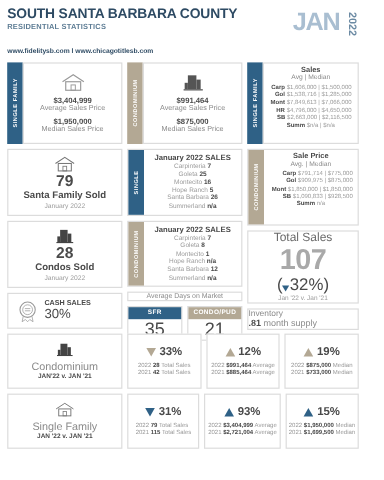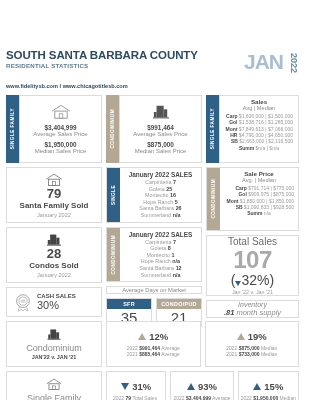--- a/index.html
+++ b/index.html
@@ -7,21 +7,21 @@
     width:305px;height:400px;
     background:#ffffff;
     font-family:"Liberation Sans", sans-serif;
     color:#4a4a4a;
     overflow:hidden;
     position:relative;
   }
   .page{position:relative;width:305px;height:400px;box-sizing:border-box;padding:0 6px;}
 
   
-  .header{position:relative;height:52px;margin-top:43px;}
+  .header{position:relative;height:52px;}
   .h-title{font-size:11.5px;font-weight:bold;color:#2d4a63;letter-spacing:-0.1px;line-height:12px;padding-top:6px;}
   .h-sub{font-size:6.2px;font-weight:bold;color:#5d7c94;letter-spacing:0.2px;margin-top:1px;}
   .h-url{font-size:5.6px;font-weight:bold;color:#2d4a63;margin-top:14px;}
   .h-month{position:absolute;right:16px;top:4px;font-size:21px;font-weight:bold;color:#a9bed1;letter-spacing:-1px;line-height:30px;}
   .h-year{position:absolute;right:1px;top:10px;font-size:9px;font-weight:bold;color:#6b8aa3;
      writing-mode:vertical-rl;letter-spacing:0px;line-height:9px;}
 
   
   .row1{display:flex;gap:4px;height:68px;}
   .col-left{width:96px;display:flex;}
@@ -76,21 +76,21 @@
   .dom-h{font-size:5.4px;font-weight:bold;color:#fff;text-align:center;padding:2px 0;letter-spacing:0.3px;}
   .dom-h.blue{background:#2f6186;}
   .dom-h.tan{background:#b3a894;}
   .dom-v{flex:1;display:flex;align-items:center;justify-content:center;font-size:15px;color:#4a4a4a;}
 
   .totalbox{flex:1;border:1px solid #dcdcdc;display:flex;flex-direction:column;align-items:center;justify-content:center;background:#fff;}
   .tot-lbl{font-size:10px;color:#6a6a6a;}
   .tot-num{font-size:24px;font-weight:bold;color:#a9a9a9;line-height:25px;letter-spacing:-0.5px;}
   .tot-chg{font-size:14px;color:#4a4a4a;}
   .tot-note{font-size:5.4px;color:#9a9a9a;margin-top:1px;}
-  .invbox{height:32px;border:1px solid #dcdcdc;display:flex;flex-direction:column;align-items:center;justify-content:center;background:#fff;box-sizing:border-box;font-style:italic;}
+  .invbox{height:32px;border:1px solid #dcdcdc;display:flex;flex-direction:column;justify-content:center;background:#fff;box-sizing:border-box;}
   .inv-lbl{font-size:7px;color:#8a8a8a;}
   .inv-val{font-size:7.5px;color:#8a8a8a;}
   .inv-val b{color:#4a4a4a;}
 
   
   .cmprow{display:flex;gap:4px;margin-top:4px;height:46px;}
   .cmp-label{width:96px;border:1px solid #dcdcdc;display:flex;flex-direction:column;align-items:center;justify-content:center;background:#fff;box-sizing:border-box;}
   .cmp-l-t{font-size:9px;color:#8a8a8a;margin-top:2px;}
   .cmp-l-s{font-size:5.4px;font-weight:bold;color:#4a4a4a;margin-top:1px;}
   .cmp-cell{flex:1;border:1px solid #dcdcdc;display:flex;flex-direction:column;align-items:center;justify-content:center;background:#fff;box-sizing:border-box;padding:2px;}
@@ -304,20 +304,30 @@
       <svg width="18" height="13" viewBox="0 0 24 18">
         <rect x="7" y="2" width="8" height="13" fill="#444"></rect>
         <rect x="15" y="6" width="4" height="9" fill="#444"></rect>
         <rect x="4" y="9" width="3" height="6" fill="#444"></rect>
         <rect x="3" y="15" width="18" height="1.2" fill="#444"></rect>
       </svg>
       <div class="cmp-l-t">Condominium</div>
       <div class="cmp-l-s">JAN'22 v. JAN '21</div>
     </div>
 
+    <div class="cmp-cell">
+      <div class="cmp-top">
+        <span class="arrow arr-dn-tan"></span>
+        <span class="cmp-pct">33%</span>
+      </div>
+      <div class="cmp-lines">
+        <div class="cmp-line"><span>2022</span> <b>28</b> <span>Total Sales</span></div>
+        <div class="cmp-line"><span>2021</span> <b>42</b> <span>Total Sales</span></div>
+      </div>
+    </div>
 
     <div class="cmp-cell">
       <div class="cmp-top">
         <span class="arrow arr-up-tan"></span>
         <span class="cmp-pct">12%</span>
       </div>
       <div class="cmp-lines">
         <div class="cmp-line"><span>2022</span> <b>$991,464</b> <span>Average</span></div>
         <div class="cmp-line"><span>2021</span> <b>$885,464</b> <span>Average</span></div>
       </div>

